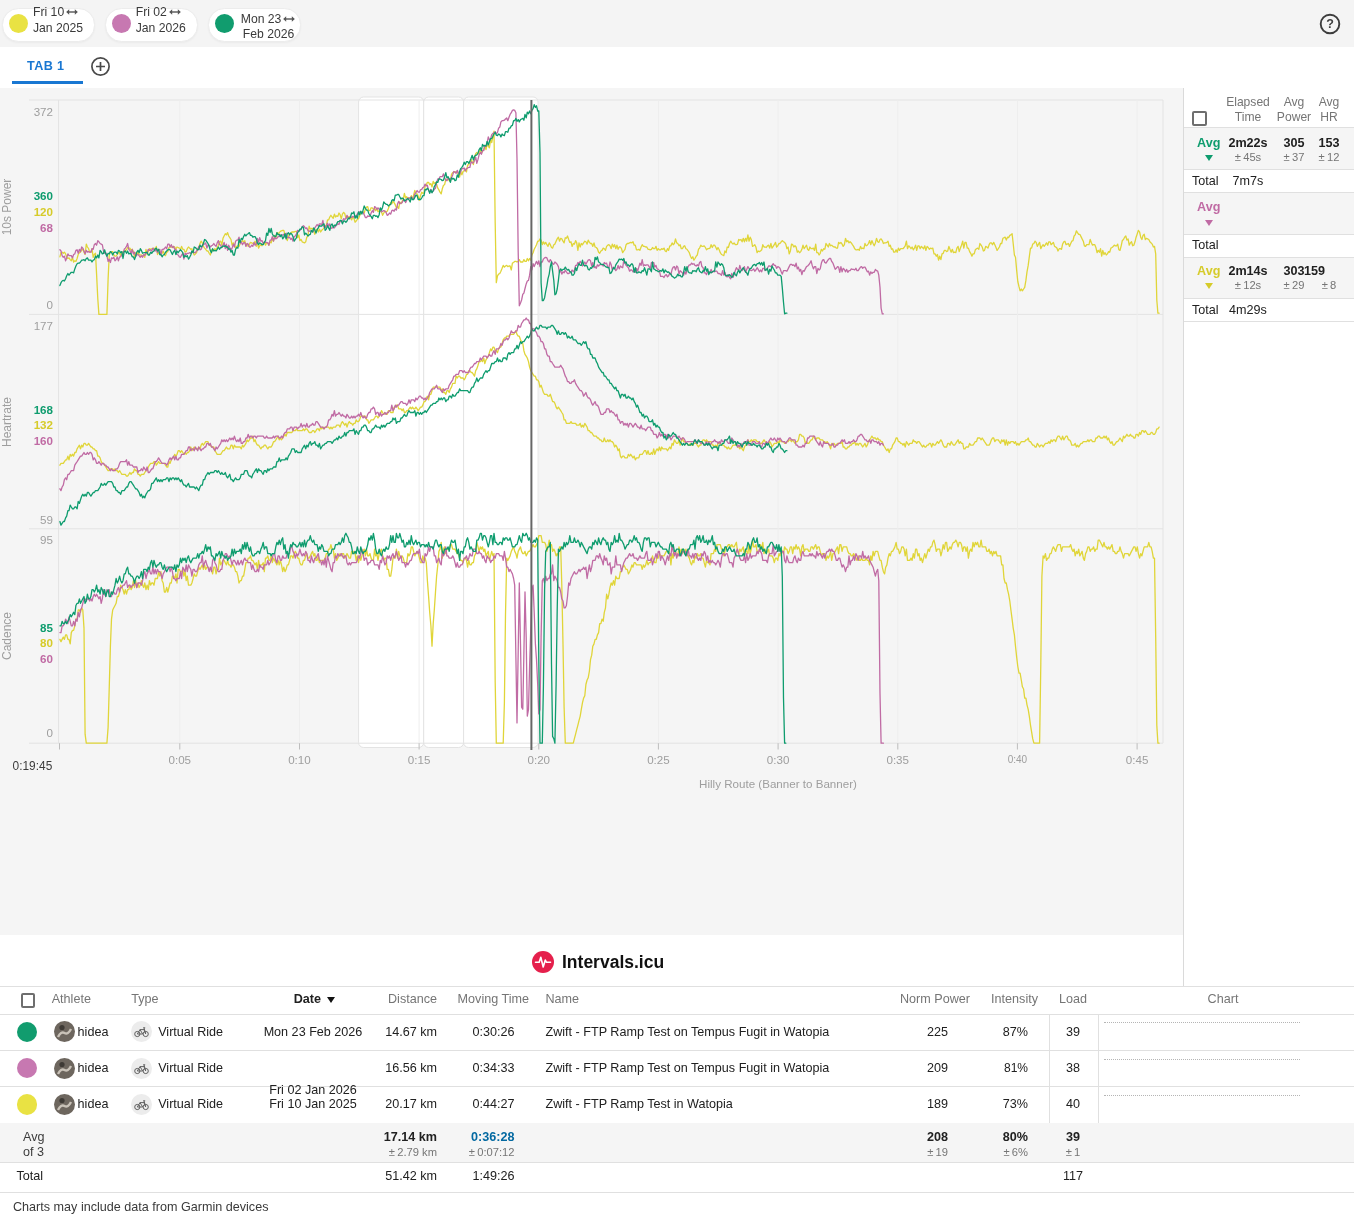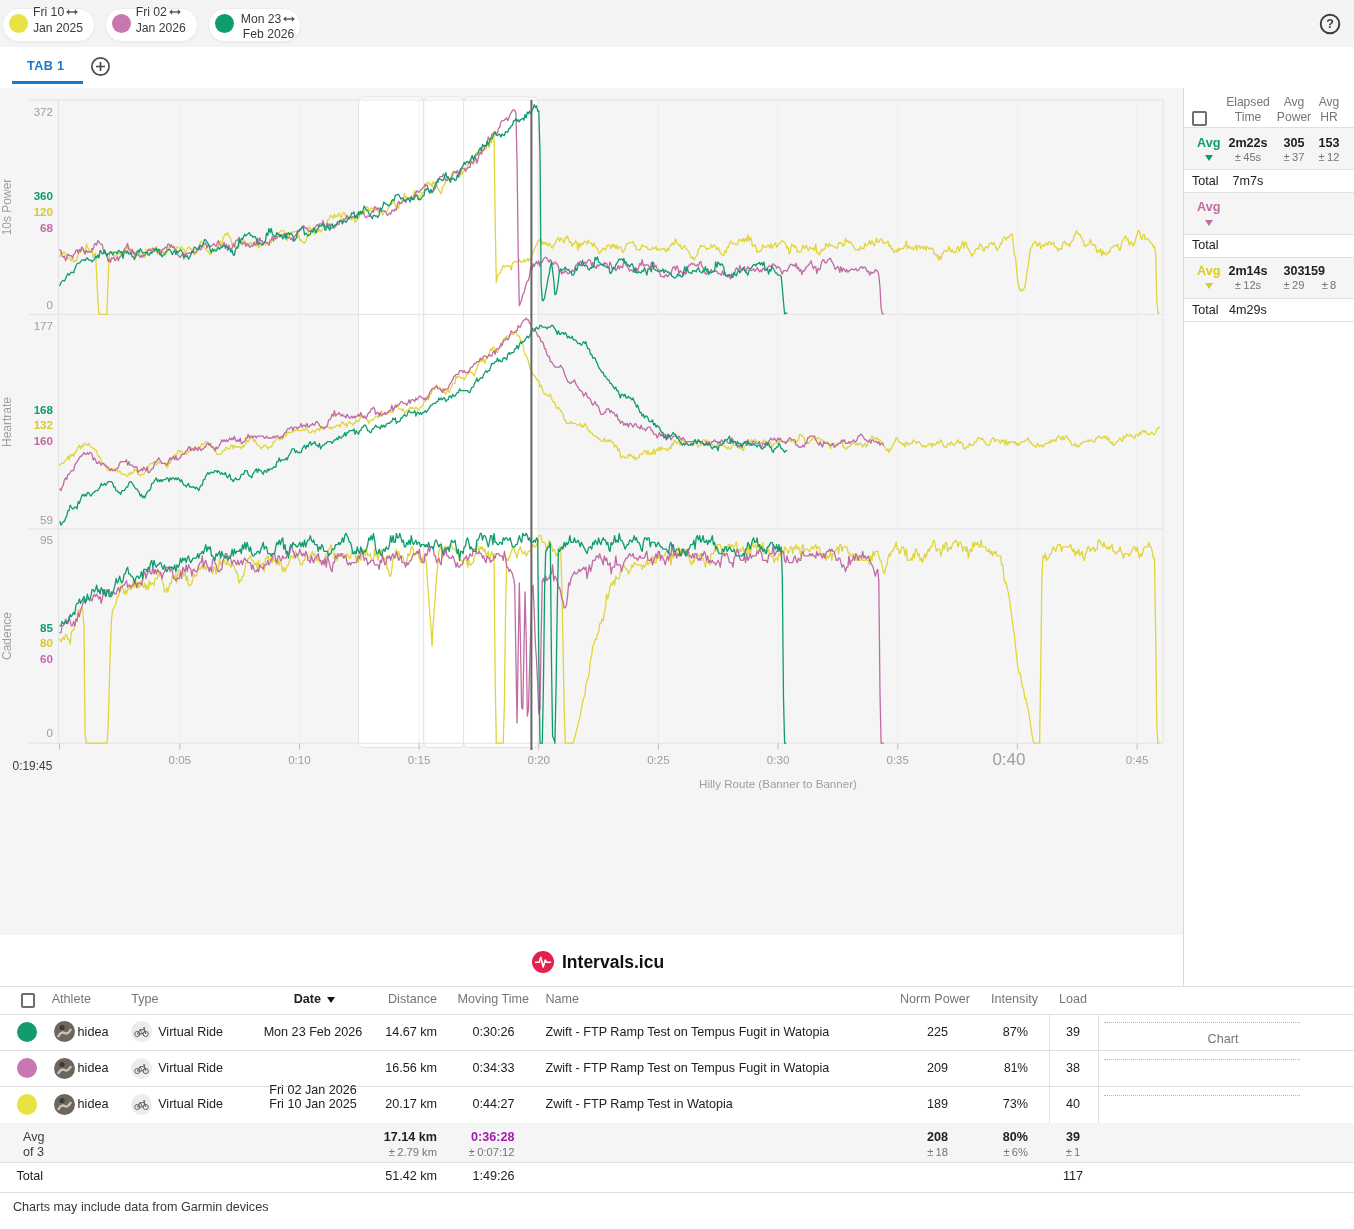--- a/index.html
+++ b/index.html
@@ -101,21 +101,21 @@
 <div class="a" style="left:-26px;top:199px;width:68px;height:16px;font-size:12px;color:#9e9e9e;text-align:center;transform:rotate(-90deg);">10s Power</div>
 <div class="a" style="left:-26px;top:413.6px;width:68px;height:16px;font-size:12px;color:#9e9e9e;text-align:center;transform:rotate(-90deg);">Heartrate</div>
 <div class="a" style="left:-26px;top:628px;width:68px;height:16px;font-size:12px;color:#9e9e9e;text-align:center;transform:rotate(-90deg);">Cadence</div>
 <div class="a" style="left:154.8px;top:752.6px;font-size:11.6px;line-height:13.7px;color:#9e9e9e;width:50px;text-align:center;">0:05</div>
 <div class="a" style="left:274.46000000000004px;top:752.6px;font-size:11.6px;line-height:13.7px;color:#9e9e9e;width:50px;text-align:center;">0:10</div>
 <div class="a" style="left:394.12px;top:752.6px;font-size:11.6px;line-height:13.7px;color:#9e9e9e;width:50px;text-align:center;">0:15</div>
 <div class="a" style="left:513.78px;top:752.6px;font-size:11.6px;line-height:13.7px;color:#9e9e9e;width:50px;text-align:center;">0:20</div>
 <div class="a" style="left:633.44px;top:752.6px;font-size:11.6px;line-height:13.7px;color:#9e9e9e;width:50px;text-align:center;">0:25</div>
 <div class="a" style="left:753.0999999999999px;top:752.6px;font-size:11.6px;line-height:13.7px;color:#9e9e9e;width:50px;text-align:center;">0:30</div>
 <div class="a" style="left:872.76px;top:752.6px;font-size:11.6px;line-height:13.7px;color:#9e9e9e;width:50px;text-align:center;">0:35</div>
-<div class="a" style="left:992.4200000000001px;top:752.6px;font-size:17px;line-height:13.7px;color:#9e9e9e;width:50px;">0:40</div>
+<div class="a" style="left:992.4200000000001px;top:752.6px;font-size:10px;line-height:13.7px;color:#9e9e9e;width:50px;text-align:center;">0:40</div>
 <div class="a" style="left:1112.08px;top:752.6px;font-size:11.6px;line-height:13.7px;color:#9e9e9e;width:50px;text-align:center;">0:45</div>
 <div class="a" style="left:12.6px;top:758.5px;font-size:11.9px;line-height:14.0px;color:#3c3c3c;">0:19:45</div>
 <div class="a" style="left:628px;top:776.6px;font-size:11.6px;line-height:13.7px;color:#9e9e9e;width:300px;text-align:center;">Hilly Route (Banner to Banner)</div>
 <div class="a" style="left:1184px;top:127.2px;width:170px;height:41.8px;background:#f5f5f5;"></div>
 <div class="a" style="left:1184px;top:191.9px;width:170px;height:42.2px;background:#f5f5f5;"></div>
 <div class="a" style="left:1184px;top:256.5px;width:170px;height:41.6px;background:#f5f5f5;"></div>
 <div class="a hl" style="left:1184px;top:127.2px;width:170px;"></div>
 <div class="a hl" style="left:1184px;top:169px;width:170px;"></div>
 <div class="a hl" style="left:1184px;top:191.9px;width:170px;"></div>
 <div class="a hl" style="left:1184px;top:234.1px;width:170px;"></div>
@@ -174,21 +174,21 @@
 <div class="a" style="left:51.7px;top:992.0px;font-size:12.6px;line-height:14.9px;color:#757575;">Athlete</div>
 <div class="a" style="left:131.3px;top:992.0px;font-size:12.6px;line-height:14.9px;color:#757575;">Type</div>
 <div class="a" style="left:293.7px;top:992.0px;font-size:12.6px;line-height:14.9px;color:#212121;font-weight:bold;">Date</div>
 <div class="a" style="left:327px;top:996.5px;border-left:4.5px solid transparent;border-right:4.5px solid transparent;border-top:6px solid #111;width:0;height:0;"></div>
 <div class="a" style="left:337px;top:992.0px;font-size:12.6px;line-height:14.9px;color:#757575;width:100px;text-align:right;">Distance</div>
 <div class="a" style="left:429px;top:992.0px;font-size:12.6px;line-height:14.9px;color:#757575;width:100px;text-align:right;">Moving Time</div>
 <div class="a" style="left:545.5px;top:992.0px;font-size:12.6px;line-height:14.9px;color:#757575;">Name</div>
 <div class="a" style="left:875px;top:992.0px;font-size:12.6px;line-height:14.9px;color:#757575;width:95px;text-align:right;">Norm Power</div>
 <div class="a" style="left:948px;top:992.0px;font-size:12.6px;line-height:14.9px;color:#757575;width:90px;text-align:right;">Intensity</div>
 <div class="a" style="left:1043px;top:992.0px;font-size:12.6px;line-height:14.9px;color:#757575;width:60px;text-align:center;">Load</div>
-<div class="a" style="left:1163px;top:992.0px;font-size:12.6px;line-height:14.9px;color:#757575;width:120px;text-align:center;margin-top:40px;">Chart</div>
+<div class="a" style="left:1163px;top:992.0px;font-size:12.6px;line-height:14.9px;color:#757575;width:120px;text-align:center;">Chart</div>
 <div class="a dot" style="left:16.5px;top:1021.5px;width:20.7px;height:20.7px;background:#119c6e;"></div>
 <div class="a" style="left:53.8px;top:1021.4px;width:21px;height:21px;"><svg width="21" height="21" viewBox="0 0 21 21">
       <circle cx="10.5" cy="10.5" r="10.5" fill="#6d665e"></circle>
       <path d="M4 16 Q7 10 10.5 12 Q14 14 17 8" stroke="#c9c2b8" stroke-width="2.4" fill="none"></path>
       <circle cx="8" cy="6.5" r="2.6" fill="#3e3a35"></circle>
     </svg></div>
 <div class="a" style="left:77.6px;top:1024.5px;font-size:12.6px;line-height:14.9px;color:#212121;">hidea</div>
 <div class="a" style="left:131.3px;top:1021.4px;width:21px;height:21px;"><svg width="21" height="21" viewBox="0 0 21 21">
       <circle cx="10.5" cy="10.5" r="10.5" fill="#ececec"></circle>
       <g stroke="#616161" stroke-width="1" fill="none">
@@ -248,24 +248,24 @@
 <div class="a" style="left:337px;top:1097.0px;font-size:12.6px;line-height:14.9px;color:#212121;width:100px;text-align:right;">20.17 km</div>
 <div class="a" style="left:414.5px;top:1097.0px;font-size:12.6px;line-height:14.9px;color:#212121;width:100px;text-align:right;">0:44:27</div>
 <div class="a" style="left:545.5px;top:1097.0px;font-size:12.6px;line-height:14.9px;color:#212121;">Zwift - FTP Ramp Test in Watopia</div>
 <div class="a" style="left:848px;top:1097.0px;font-size:12.6px;line-height:14.9px;color:#212121;width:100px;text-align:right;">189</div>
 <div class="a" style="left:938px;top:1097.0px;font-size:12.6px;line-height:14.9px;color:#212121;width:90px;text-align:right;">73%</div>
 <div class="a" style="left:1043px;top:1097.0px;font-size:12.6px;line-height:14.9px;color:#212121;width:60px;text-align:center;">40</div>
 <div class="a" style="left:23px;top:1129.5px;font-size:12.6px;line-height:14.9px;color:#3c3c3c;">Avg</div>
 <div class="a" style="left:23px;top:1145.1px;font-size:12.6px;line-height:14.9px;color:#3c3c3c;">of 3</div>
 <div class="a" style="left:337px;top:1129.5px;font-size:12.6px;line-height:14.9px;color:#212121;font-weight:bold;width:100px;text-align:right;">17.14 km</div>
 <div class="a" style="left:337px;top:1146.0px;font-size:11.2px;line-height:13.2px;color:#757575;width:100px;text-align:right;">± 2.79 km</div>
-<div class="a" style="left:414.5px;top:1129.5px;font-size:12.6px;line-height:14.9px;color:#a21caf;font-weight:bold;width:100px;text-align:right;">0:36:28</div>
+<div class="a" style="left:414.5px;top:1129.5px;font-size:12.6px;line-height:14.9px;color:#0369a1;font-weight:bold;width:100px;text-align:right;">0:36:28</div>
 <div class="a" style="left:414.5px;top:1146.0px;font-size:11.2px;line-height:13.2px;color:#757575;width:100px;text-align:right;">± 0:07:12</div>
 <div class="a" style="left:848px;top:1129.5px;font-size:12.6px;line-height:14.9px;color:#212121;font-weight:bold;width:100px;text-align:right;">208</div>
-<div class="a" style="left:848px;top:1146.0px;font-size:11.2px;line-height:13.2px;color:#757575;width:100px;text-align:right;">± 18</div>
+<div class="a" style="left:848px;top:1146.0px;font-size:11.2px;line-height:13.2px;color:#757575;width:100px;text-align:right;">± 19</div>
 <div class="a" style="left:938px;top:1129.5px;font-size:12.6px;line-height:14.9px;color:#212121;font-weight:bold;width:90px;text-align:right;">80%</div>
 <div class="a" style="left:938px;top:1146.0px;font-size:11.2px;line-height:13.2px;color:#757575;width:90px;text-align:right;">± 6%</div>
 <div class="a" style="left:1043px;top:1129.5px;font-size:12.6px;line-height:14.9px;color:#212121;font-weight:bold;width:60px;text-align:center;">39</div>
 <div class="a" style="left:1043px;top:1146.0px;font-size:11.2px;line-height:13.2px;color:#757575;width:60px;text-align:center;">± 1</div>
 <div class="a" style="left:16.5px;top:1169.1px;font-size:12.6px;line-height:14.9px;color:#212121;">Total</div>
 <div class="a" style="left:337px;top:1169.1px;font-size:12.6px;line-height:14.9px;color:#212121;width:100px;text-align:right;">51.42 km</div>
 <div class="a" style="left:414.5px;top:1169.1px;font-size:12.6px;line-height:14.9px;color:#212121;width:100px;text-align:right;">1:49:26</div>
 <div class="a" style="left:1043px;top:1169.1px;font-size:12.6px;line-height:14.9px;color:#212121;width:60px;text-align:center;">117</div>
 <div class="a" style="left:13px;top:1200.3px;font-size:12.6px;line-height:14.9px;color:#3a3a3a;">Charts may include data from Garmin devices</div>
 </body></html>

